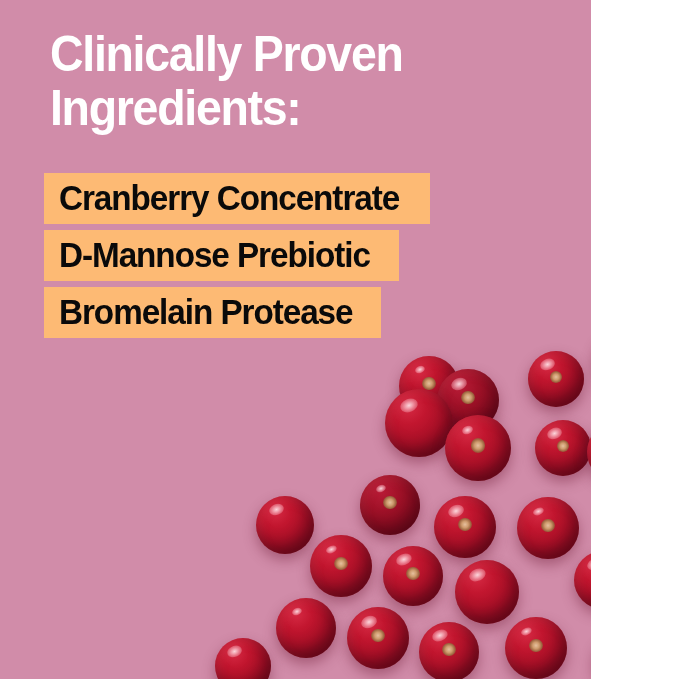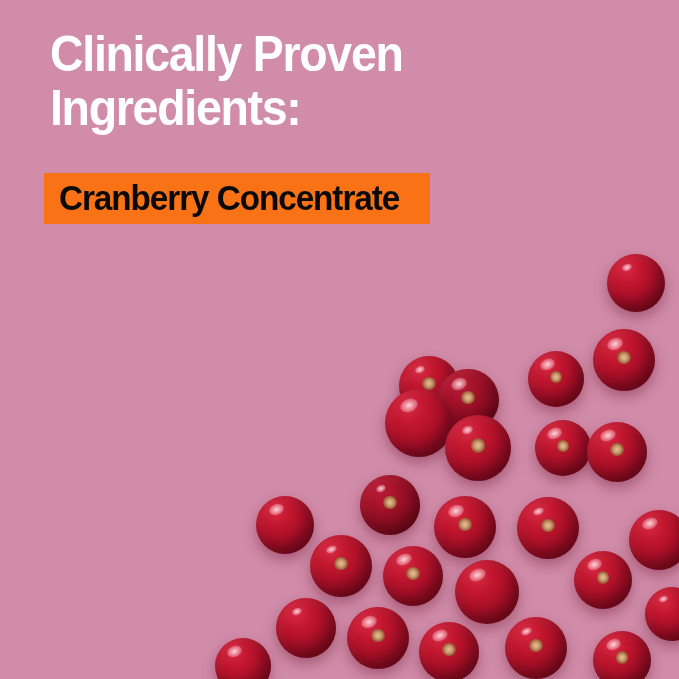--- a/index.html
+++ b/index.html
@@ -2,21 +2,21 @@
 <html><head>
 <meta charset="utf-8">
 <style>
   html, body {
     margin: 0;
     padding: 0;
     background: #ffffff;
   }
   #canvas {
     position: relative;
-    width: 679px;
+    width: 591px;
     height: 679px;
     overflow: hidden;
     background: #d18ca9;
     font-family: "Liberation Sans", sans-serif;
     text-decoration: underline;
   }
 
   
   #berries {
     position: absolute;
@@ -105,21 +105,21 @@
     transform-origin: left top;
     white-space: pre-line;
   }
   #ingredient-list {
     position: absolute;
     left: 44px;
     top: 173px;
   }
   .ingredient-row {
     display: block;
-    background: #f97316;
+    background: #fdba74;
     margin-bottom: 6px;
     padding: 6px 13px 8px 15px;
     width: max-content;
   }
   .ingredient-label {
     display: block;
     color: #0a0a0a;
     font-size: 35px;
     line-height: 1.06;
     font-weight: 700;
@@ -164,16 +164,22 @@
 
   <div id="content">
 
     <div id="headline">Clinically Proven
 Ingredients:</div>
 
     <div id="ingredient-list">
       <div class="ingredient-row">
         <span class="ingredient-label">Cranberry Concentrate</span>
       </div>
+      <div class="ingredient-row">
+        <span class="ingredient-label">D-Mannose Prebiotic</span>
+      </div>
+      <div class="ingredient-row">
+        <span class="ingredient-label">Bromelain Protease</span>
+      </div>
     </div>
 
   </div>
 </div>
 
 </body></html>

